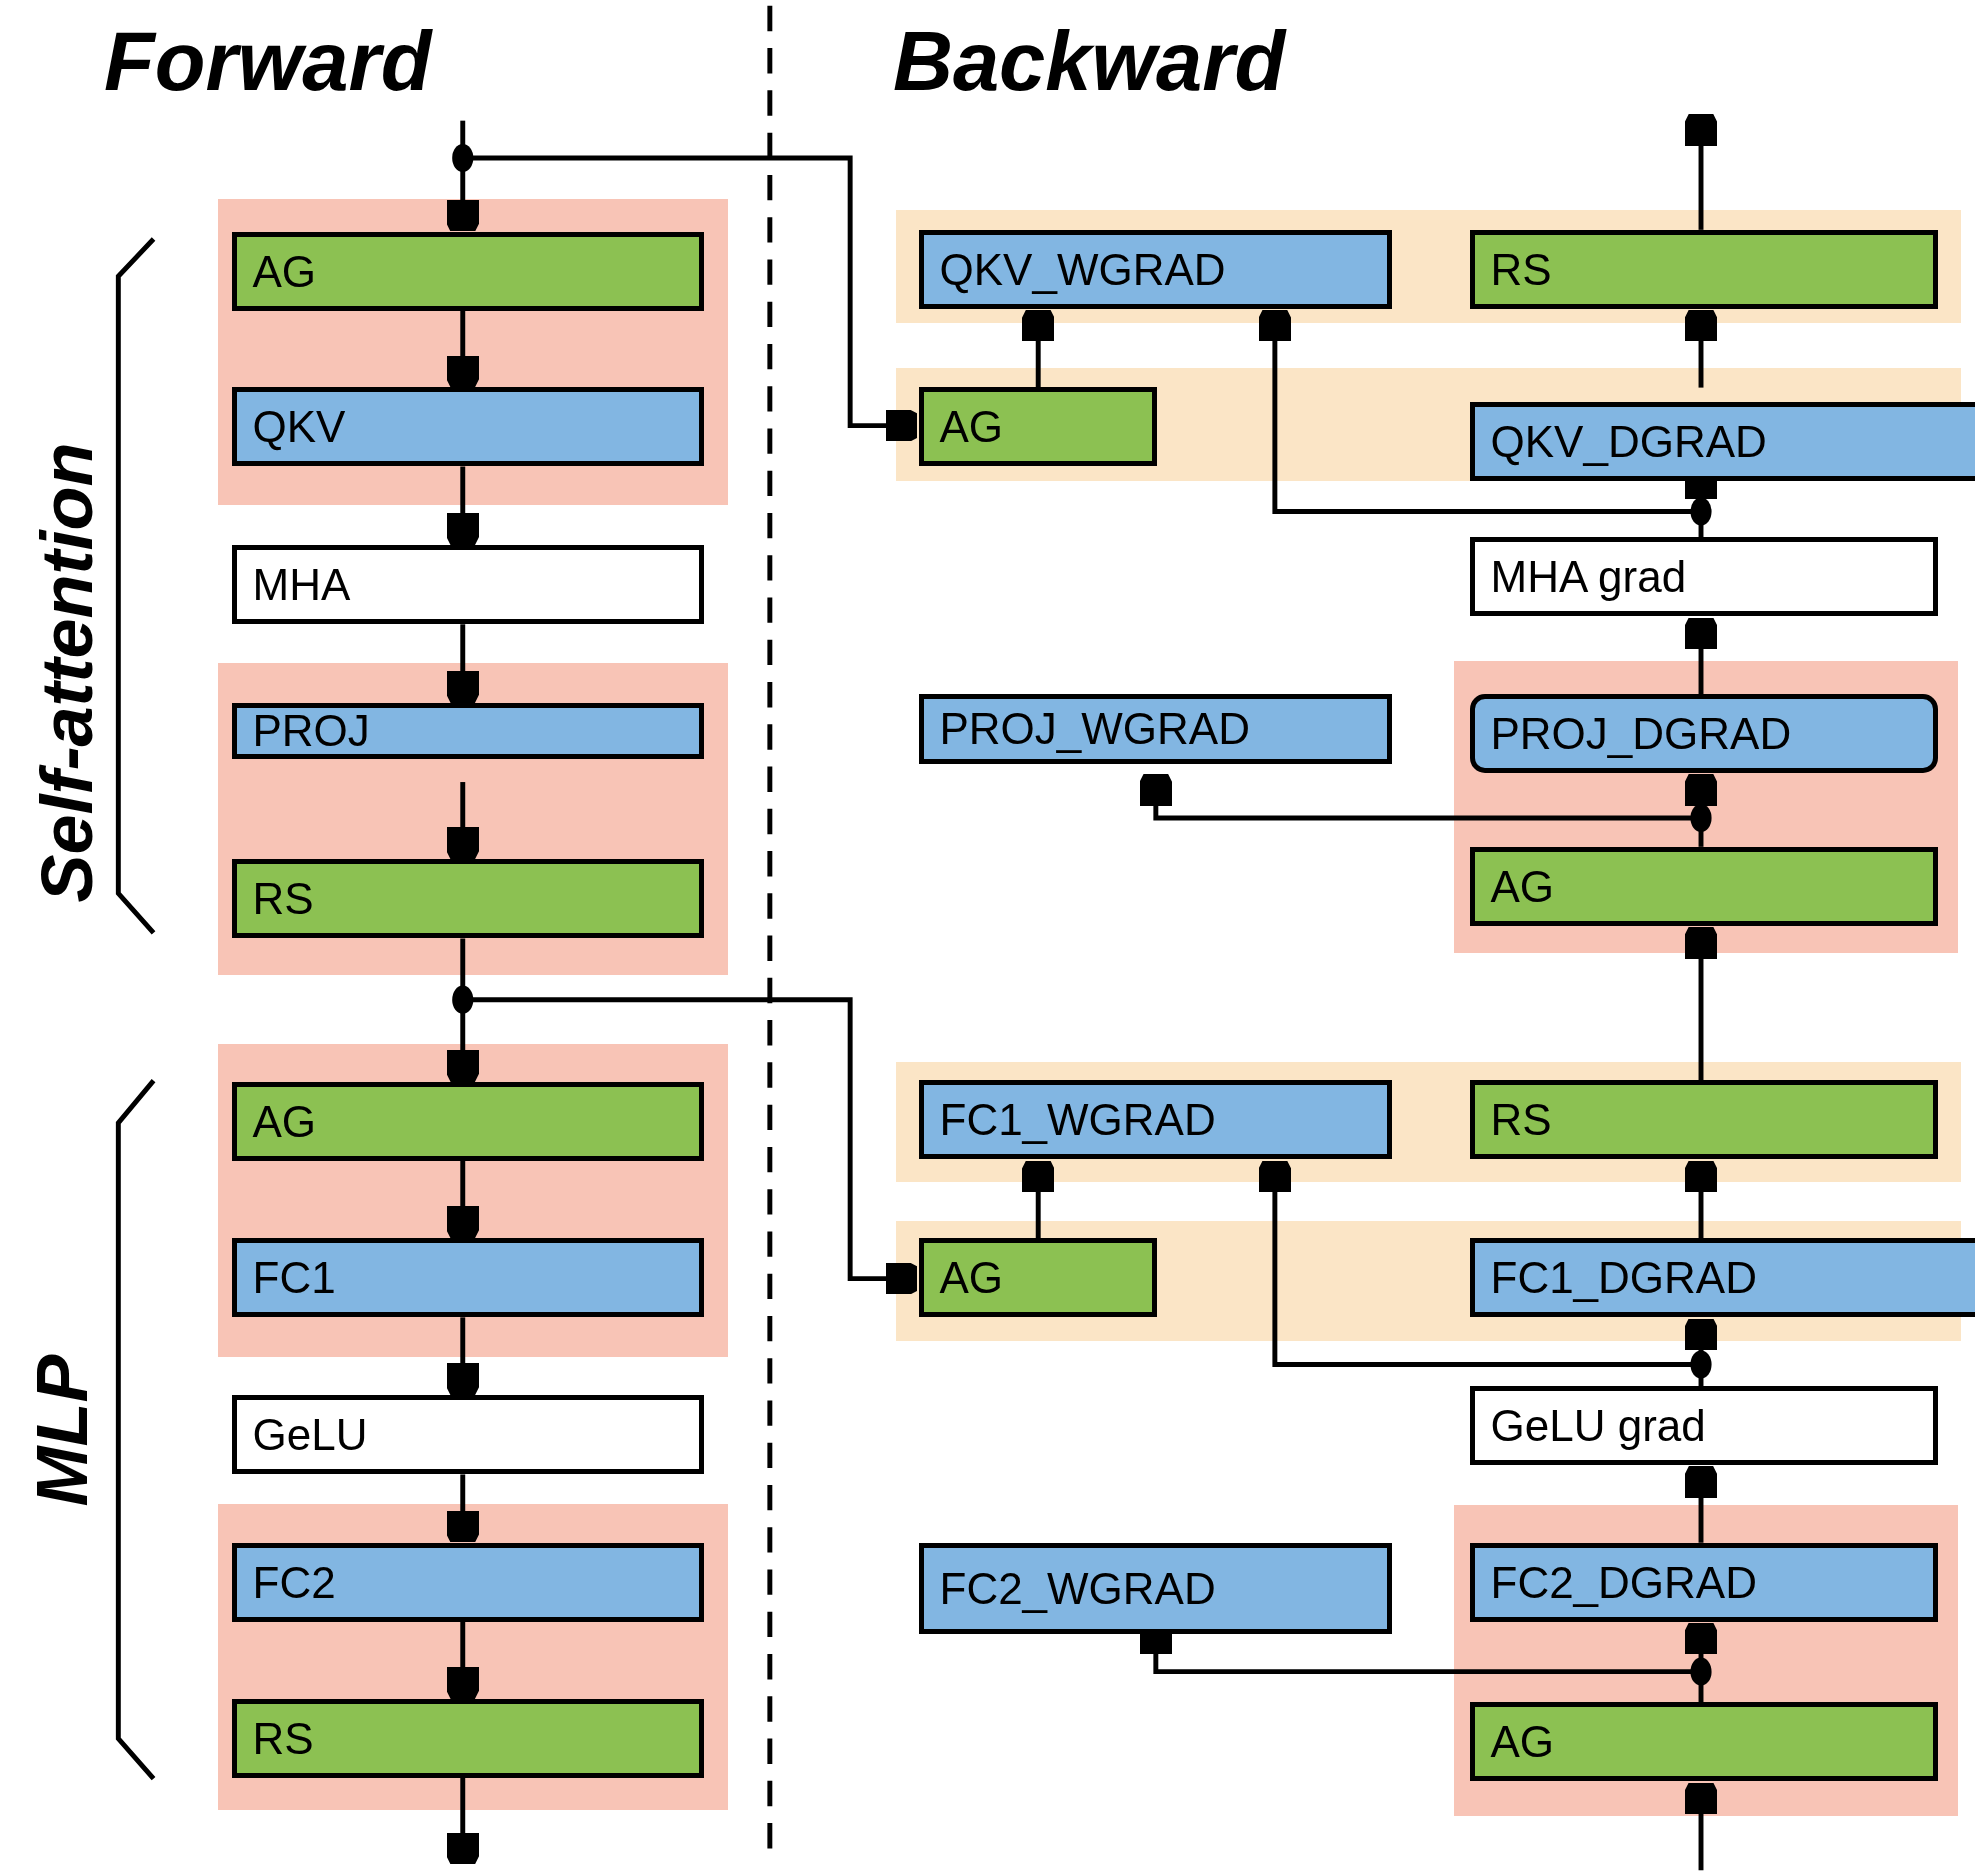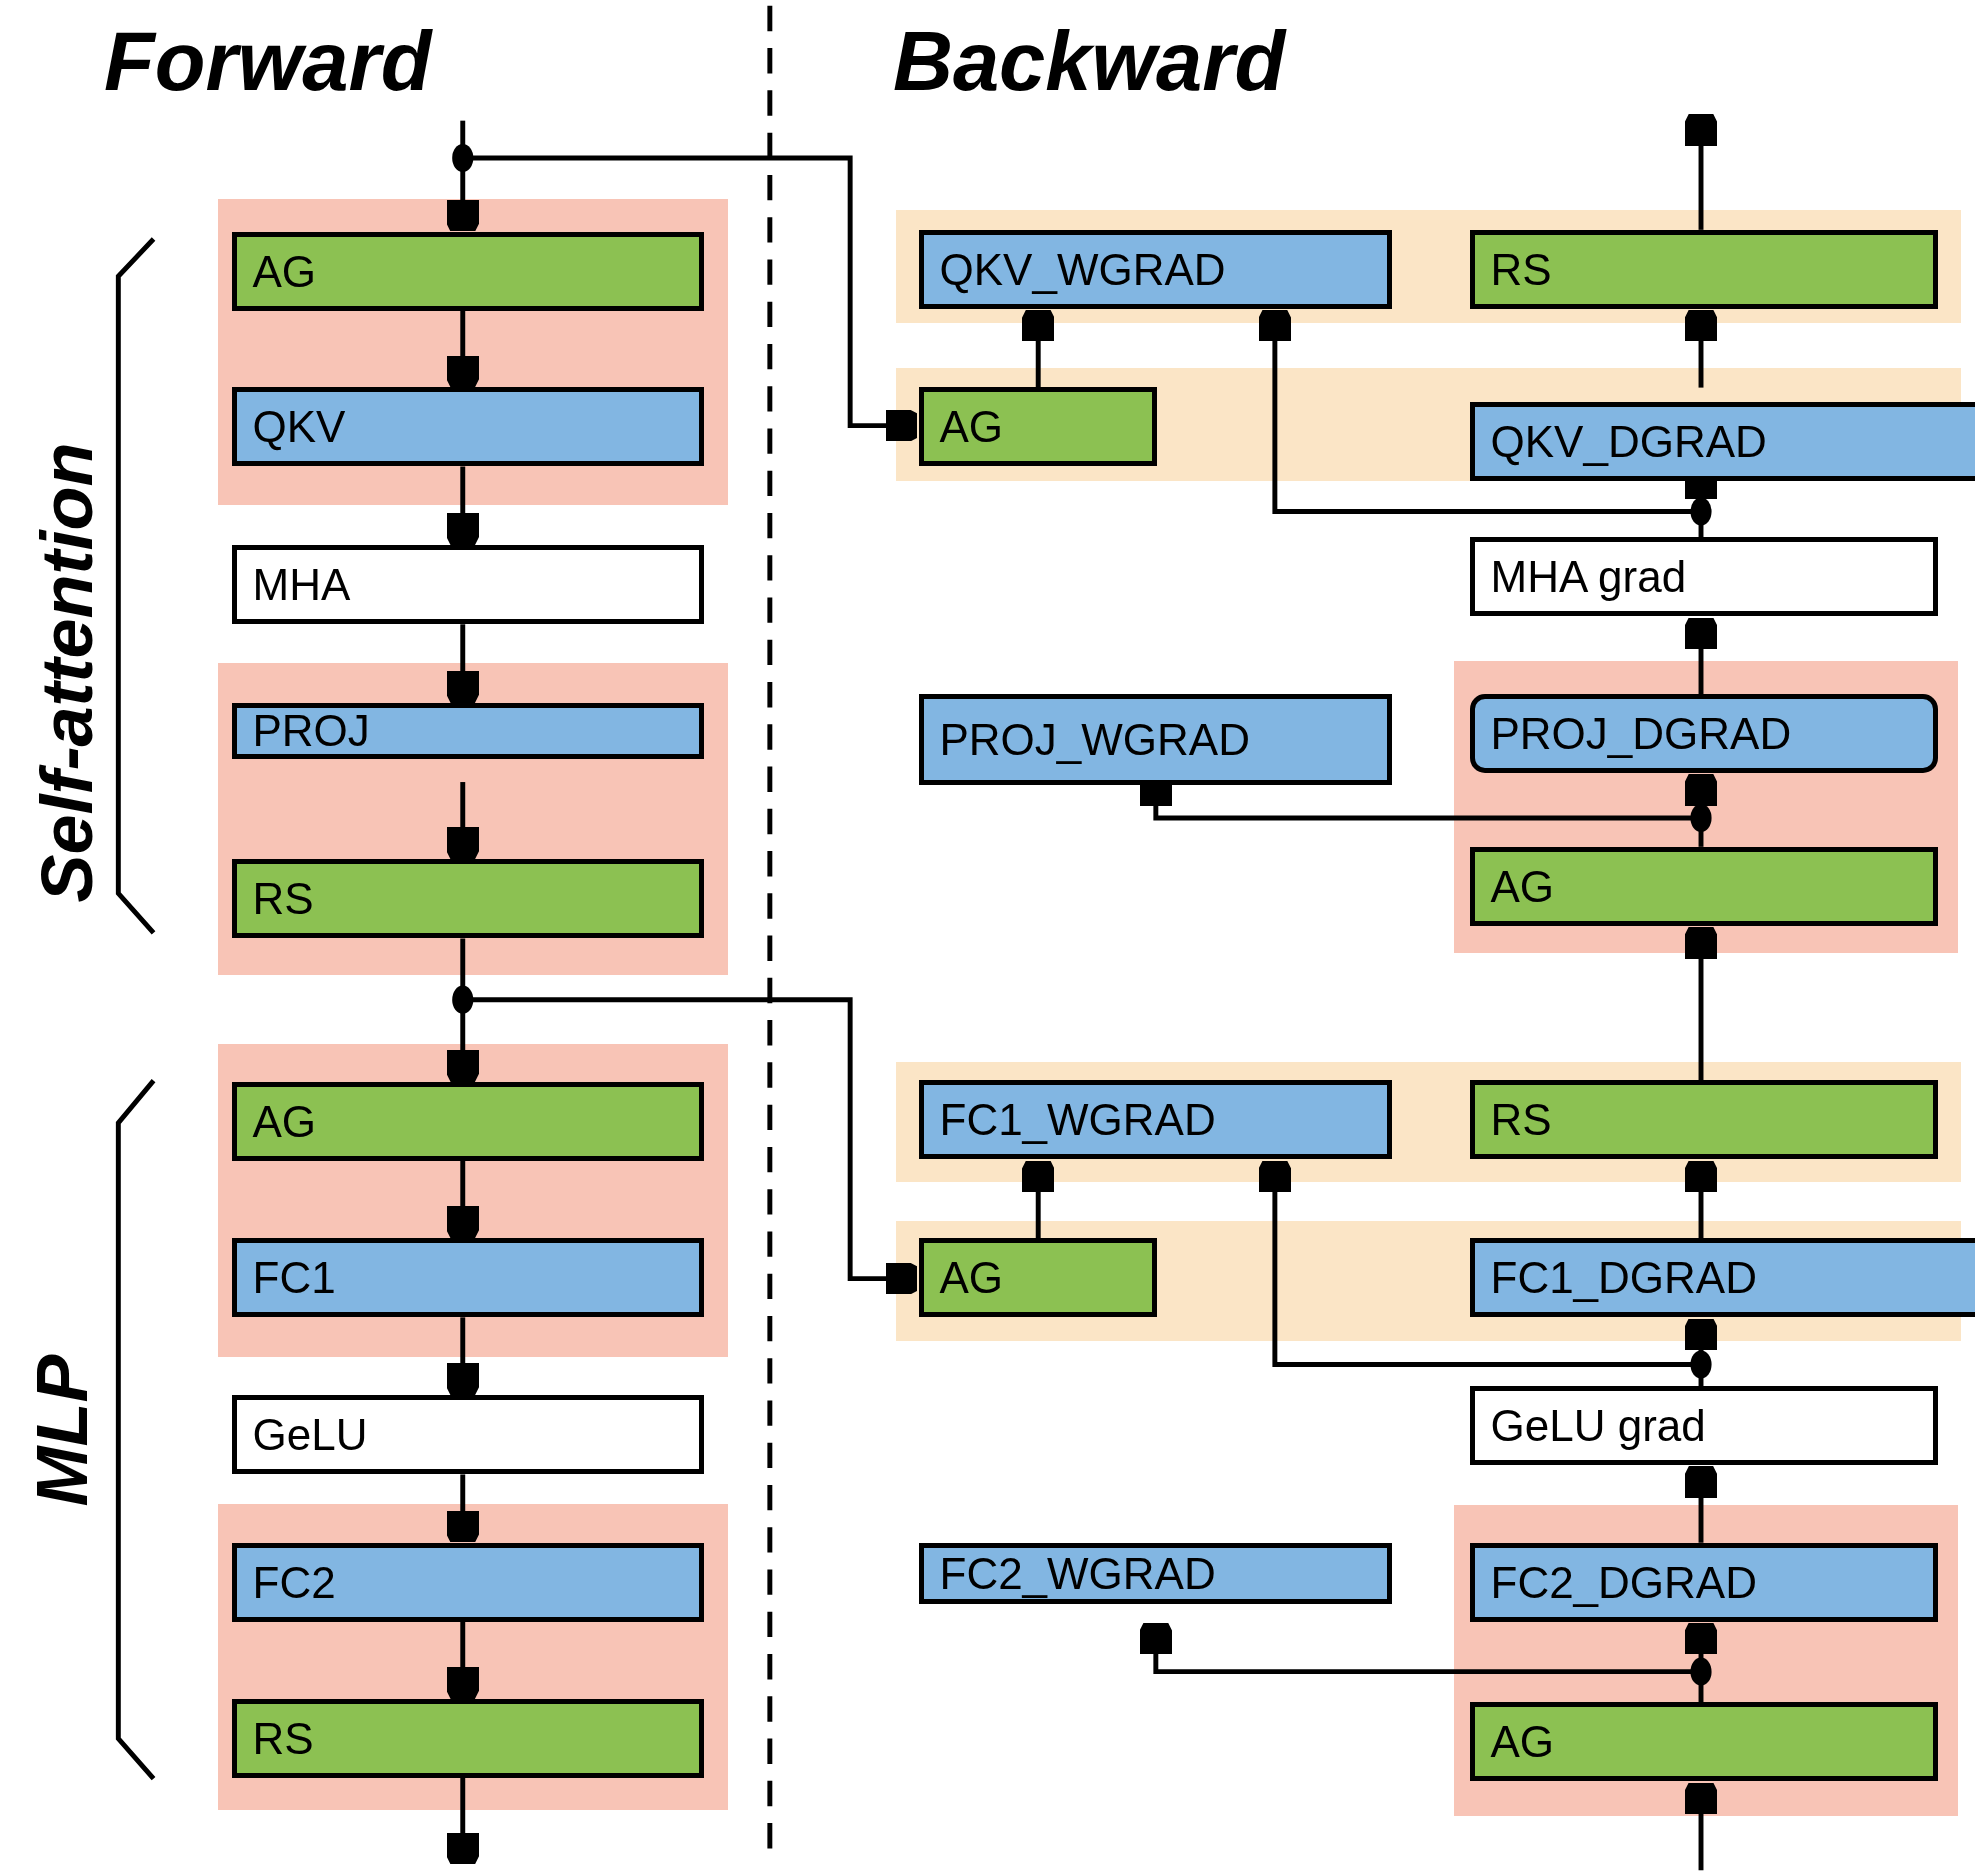--- a/index.html
+++ b/index.html
@@ -142,26 +142,26 @@
   <div class="box gemm" style="left:232px; top:1238px; width:472px; height:79px;">FC1</div>
   <div class="box op" style="left:232px; top:1395px; width:472px; height:79px;">GeLU</div>
   <div class="box gemm" style="left:232px; top:1543px; width:472px; height:79px;">FC2</div>
   <div class="box comm" style="left:232px; top:1699px; width:472px; height:79px;">RS</div>
 
   <div class="box gemm" style="left:919px; top:230px; width:473px; height:79px;">QKV_WGRAD</div>
   <div class="box comm" style="left:1470px; top:230px; width:468px; height:79px;">RS</div>
   <div class="box comm" style="left:919px; top:387px; width:238px; height:79px;">AG</div>
   <div class="box gemm" style="left:1470px; top:402px; width:556px; height:79px;">QKV_DGRAD</div>
   <div class="box op" style="left:1470px; top:537px; width:468px; height:79px;">MHA grad</div>
-  <div class="box gemm" style="left:919px; top:694px; width:473px; height:91px;">PROJ_WGRAD</div>
+  <div class="box gemm" style="left:919px; top:694px; width:473px; height:70px;">PROJ_WGRAD</div>
   <div class="box gemm" style="left:1470px; top:694px; width:468px; height:79px;border-radius:15px;">PROJ_DGRAD</div>
   <div class="box comm" style="left:1470px; top:847px; width:468px; height:79px;">AG</div>
   <div class="box gemm" style="left:919px; top:1080px; width:473px; height:79px;">FC1_WGRAD</div>
   <div class="box comm" style="left:1470px; top:1080px; width:468px; height:79px;">RS</div>
   <div class="box comm" style="left:919px; top:1238px; width:238px; height:79px;">AG</div>
   <div class="box gemm" style="left:1470px; top:1238px; width:552px; height:79px;">FC1_DGRAD</div>
   <div class="box op" style="left:1470px; top:1386px; width:468px; height:79px;">GeLU grad</div>
-  <div class="box gemm" style="left:919px; top:1543px; width:473px; height:61px;">FC2_WGRAD</div>
+  <div class="box gemm" style="left:919px; top:1543px; width:473px; height:91px;">FC2_WGRAD</div>
   <div class="box gemm" style="left:1470px; top:1543px; width:468px; height:79px;">FC2_DGRAD</div>
   <div class="box comm" style="left:1470px; top:1702px; width:468px; height:79px;">AG</div>
 
 </div>
 
 
 </body></html>

